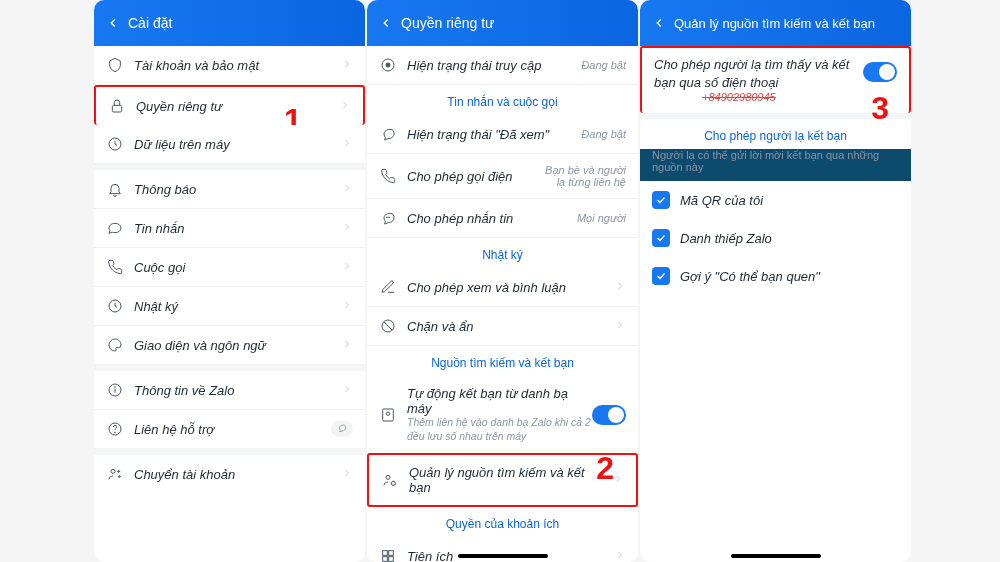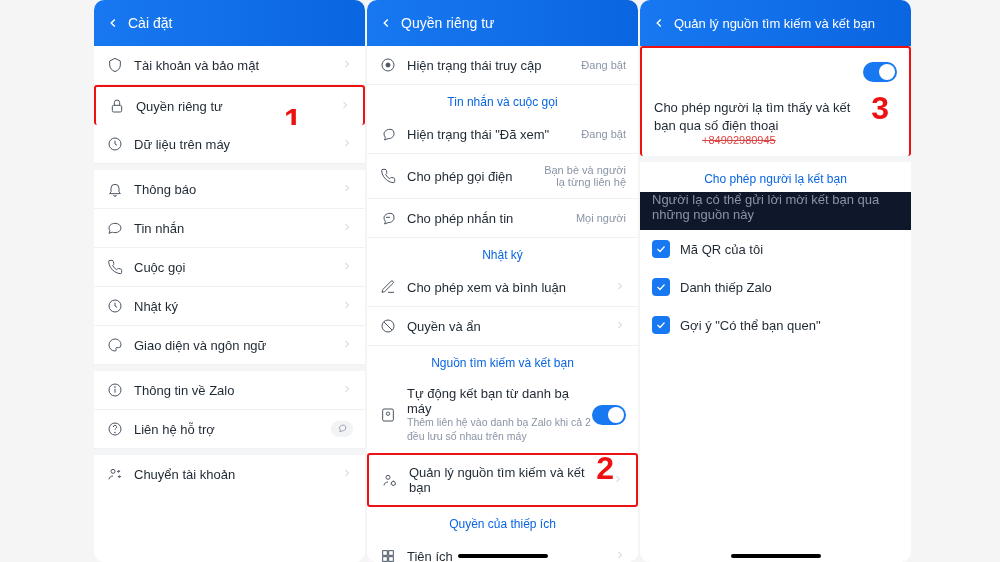--- a/index.html
+++ b/index.html
@@ -40,20 +40,21 @@
   .header .back svg { stroke: #fff; }
 
   .row {
     display: flex;
     align-items: center;
     padding: 10px 12px;
     border-bottom: 1px solid #f1f1f1;
     background: #fff;
     position: relative;
     min-height: 38px;
+    font-style: italic;
   }
   .row.tall { min-height: 48px; }
   .row .ic {
     width: 18px; height: 18px; margin-right: 10px;
     display:flex; align-items:center; justify-content:center;
     color:#4b5563;
   }
   .row .ic svg { stroke:#4b5563; }
   .row .label { flex: 1; color: #1f2933; }
   .row .meta { color:#8a94a6; font-size:11px; text-align:right; max-width:90px; }
@@ -63,23 +64,23 @@
   .section-title {
     padding: 10px 12px 6px;
     font-size: 12px;
     color:#0a66e0;
     font-weight:500;
     background:#fff;
     text-align:center;
   }
   .section-desc {
     padding: 0 12px 8px;
-    font-size: 13px;
+    font-size: 11px;
     color:#8a94a6;
-    background:#0f172a;
+    background:#0c4a6e;
   }
   .spacer { height:6px; background:#f4f5f7; }
 
   .highlight-box { border:2px solid #e11; border-radius:3px; }
   .step-num {
     position:absolute;
     color:#e11;
     font-weight:700;
     font-size:32px;
     font-family: sans-serif;
@@ -359,21 +360,21 @@
         </svg></span>
   </div>
 
   <div class="row">
     <span class="ic">
         <svg width="16" height="16" viewBox="0 0 24 24" fill="none" stroke-width="1.5">
           <circle cx="12" cy="12" r="9"></circle>
           <line x1="6" y1="6" x2="18" y2="18"></line>
         </svg>
       </span>
-    <span class="label">Quyền và ẩn</span>
+    <span class="label">Chặn và ẩn</span>
     <span class="chev"><svg width="12" height="12" viewBox="0 0 24 24" fill="none" stroke-width="2">
           <polyline points="9 18 15 12 9 6"></polyline>
         </svg></span>
   </div>
 
   <div class="section-title">Nguồn tìm kiếm và kết bạn</div>
 
   <div class="row tall nb">
     <span class="ic">
         <svg width="16" height="16" viewBox="0 0 24 24" fill="none" stroke-width="1.5">
@@ -397,21 +398,21 @@
           <path d="M17 14v-1m0 7v1m3-3h1m-7 0h-1"></path>
         </svg>
       </span>
     <span class="label">Quản lý nguồn tìm kiếm và kết bạn</span>
     <span class="chev"><svg width="12" height="12" viewBox="0 0 24 24" fill="none" stroke-width="2">
           <polyline points="9 18 15 12 9 6"></polyline>
         </svg></span>
   </div>
   <div class="step-num" style="top:450px; right:24px;">2</div>
 
-  <div class="section-title">Quyền của thiếp ích</div>
+  <div class="section-title">Quyền của khoản ích</div>
 
   <div class="row nb">
     <span class="ic">
         <svg width="16" height="16" viewBox="0 0 24 24" fill="none" stroke-width="1.5">
           <rect x="4" y="4" width="7" height="7"></rect>
           <rect x="13" y="4" width="7" height="7"></rect>
           <rect x="4" y="13" width="7" height="7"></rect>
           <rect x="13" y="13" width="7" height="7"></rect>
         </svg>
       </span>
@@ -431,21 +432,21 @@
     <span class="back">
       <svg width="14" height="14" viewBox="0 0 24 24" fill="none" stroke-width="2.5">
           <polyline points="15 18 9 12 15 6"></polyline>
         </svg>
     </span>
     <span style="font-size:13px">Quản lý nguồn tìm kiếm và kết bạn</span>
   </div>
 
   <div class="row tall highlight-box nb" style="align-items:flex-start; padding-top:8px;">
     <div style="flex:1">
-      <div class="label" style="line-height:1.35;margin-top:43px;">Cho phép người lạ tìm thấy và kết bạn qua số điện thoại</div>
+      <div class="label" style="line-height:1.35;">Cho phép người lạ tìm thấy và kết bạn qua số điện thoại</div>
       <div class="struck">+84902980945</div>
     </div>
     <span class="toggle" style="margin-top:6px"></span>
   </div>
   <div class="step-num" style="top:90px; right:22px;">3</div>
 
   <div class="spacer"></div>
 
   <div class="section-title">Cho phép người lạ kết bạn</div>
   <div class="section-desc">Người lạ có thể gửi lời mời kết bạn qua những nguồn này</div>

